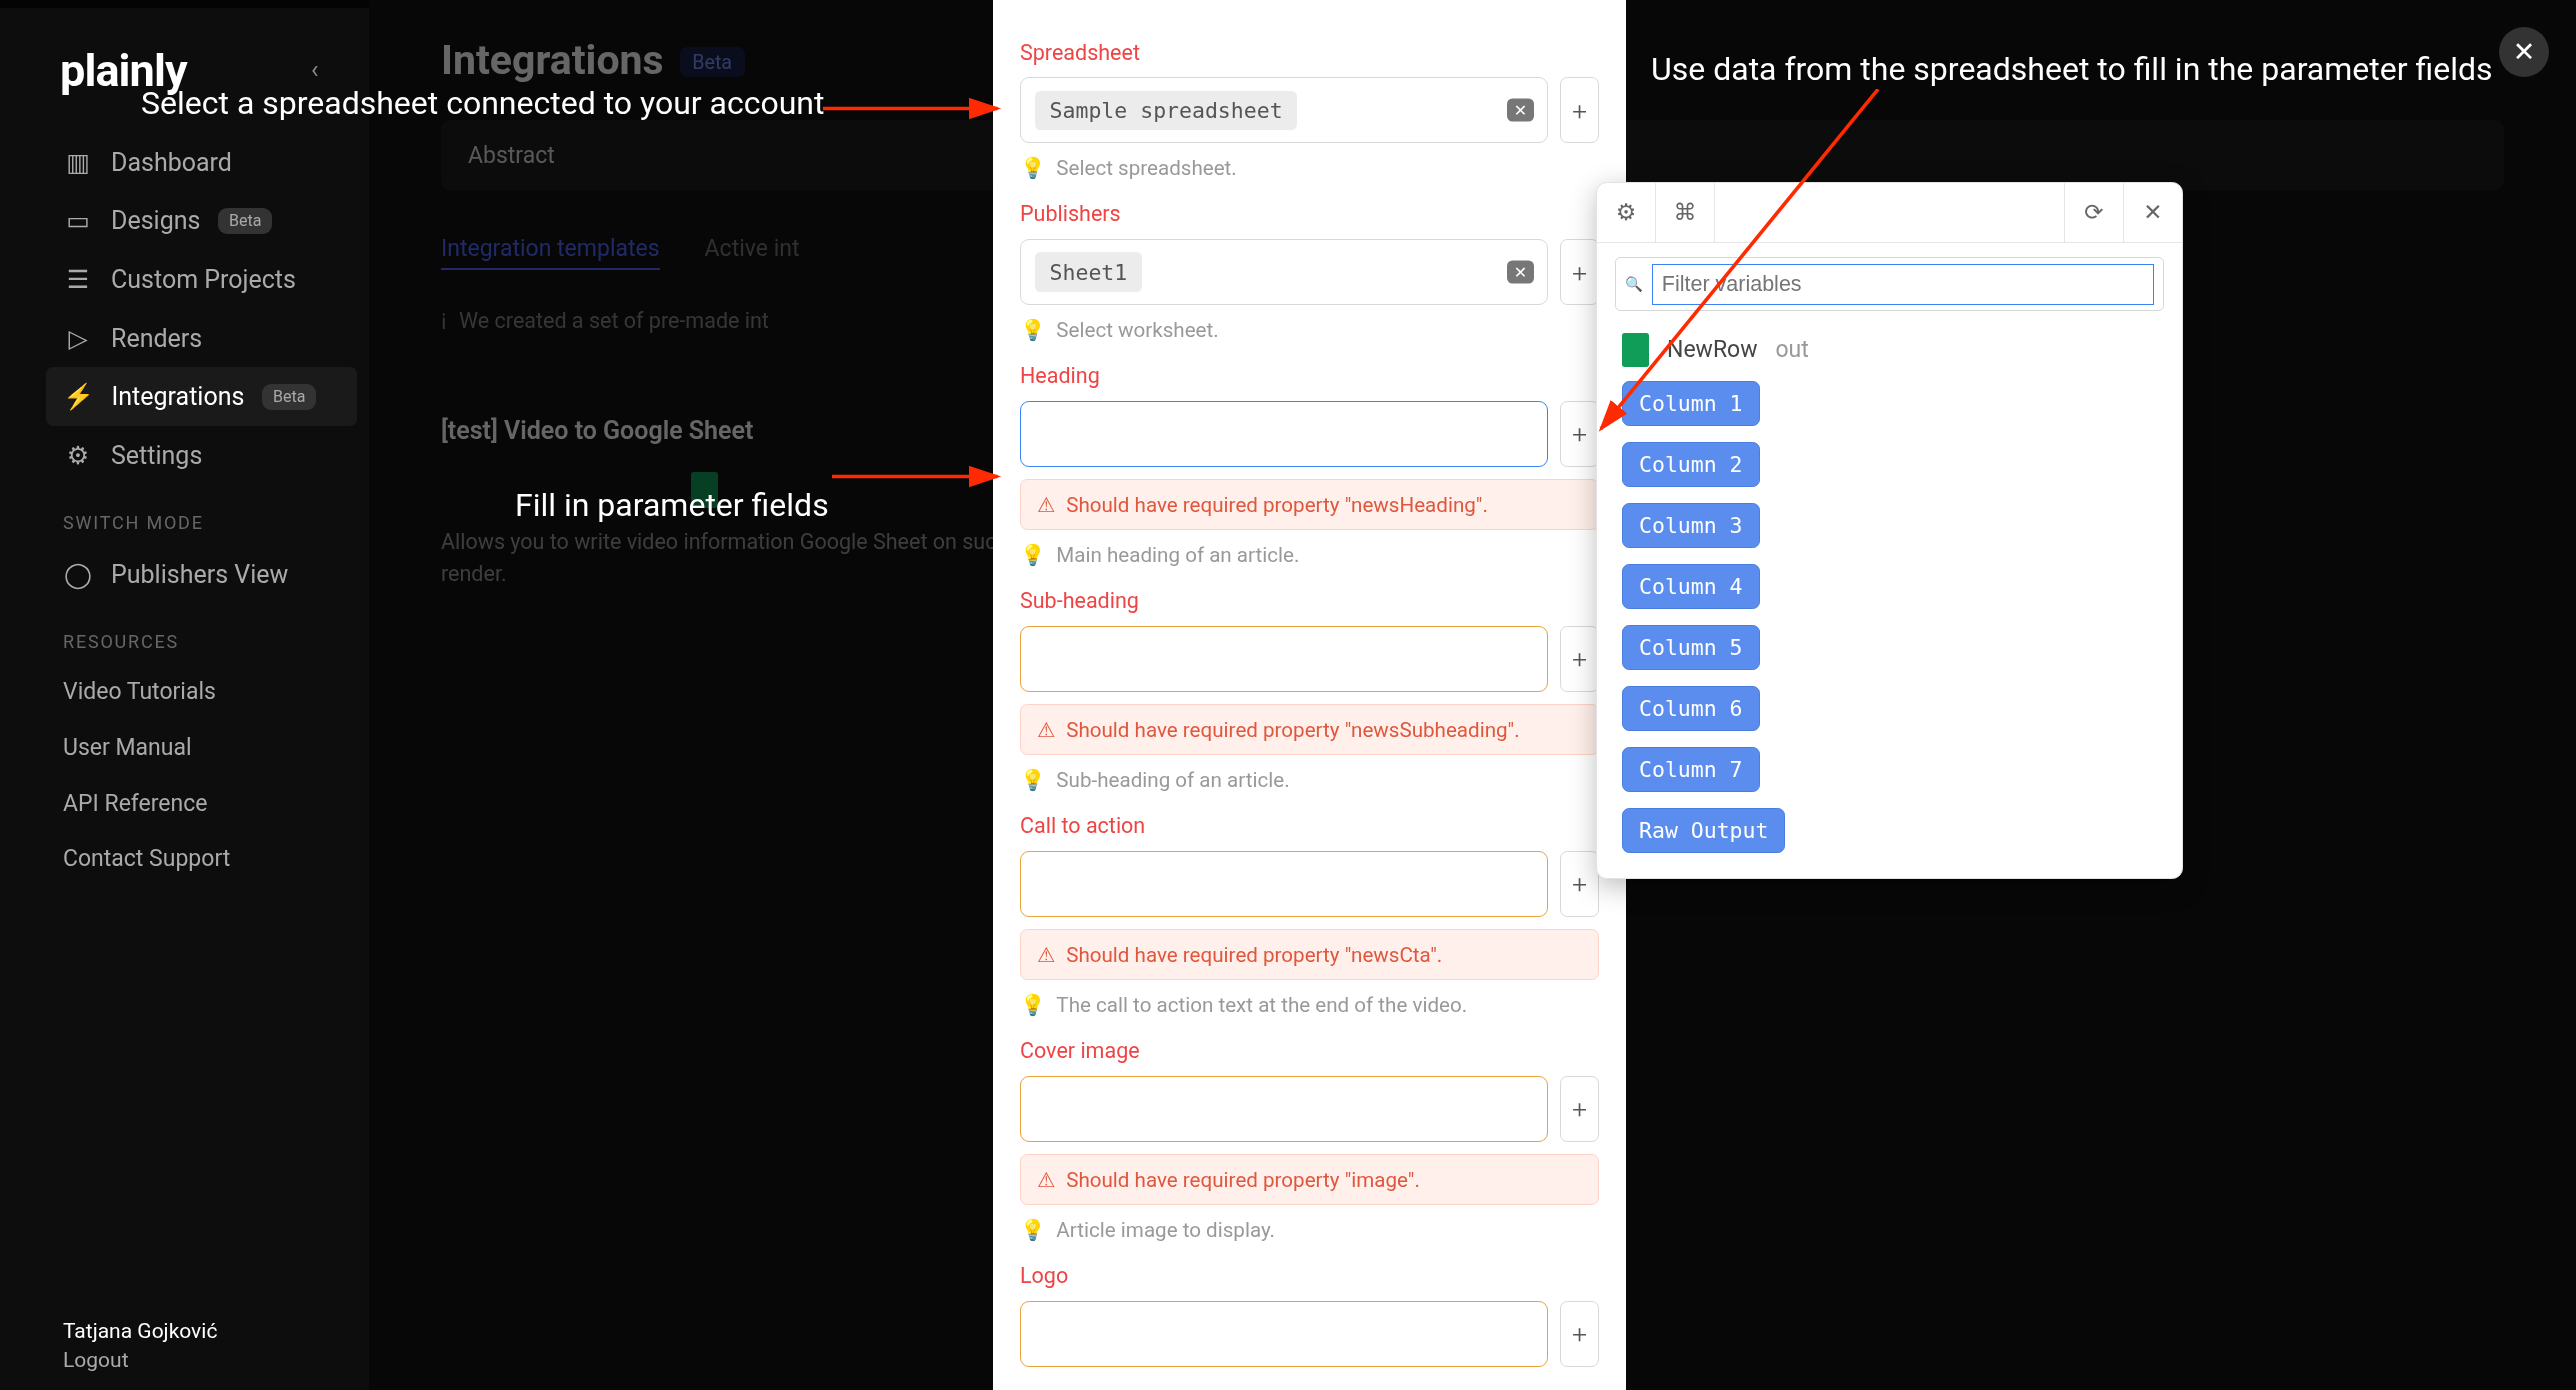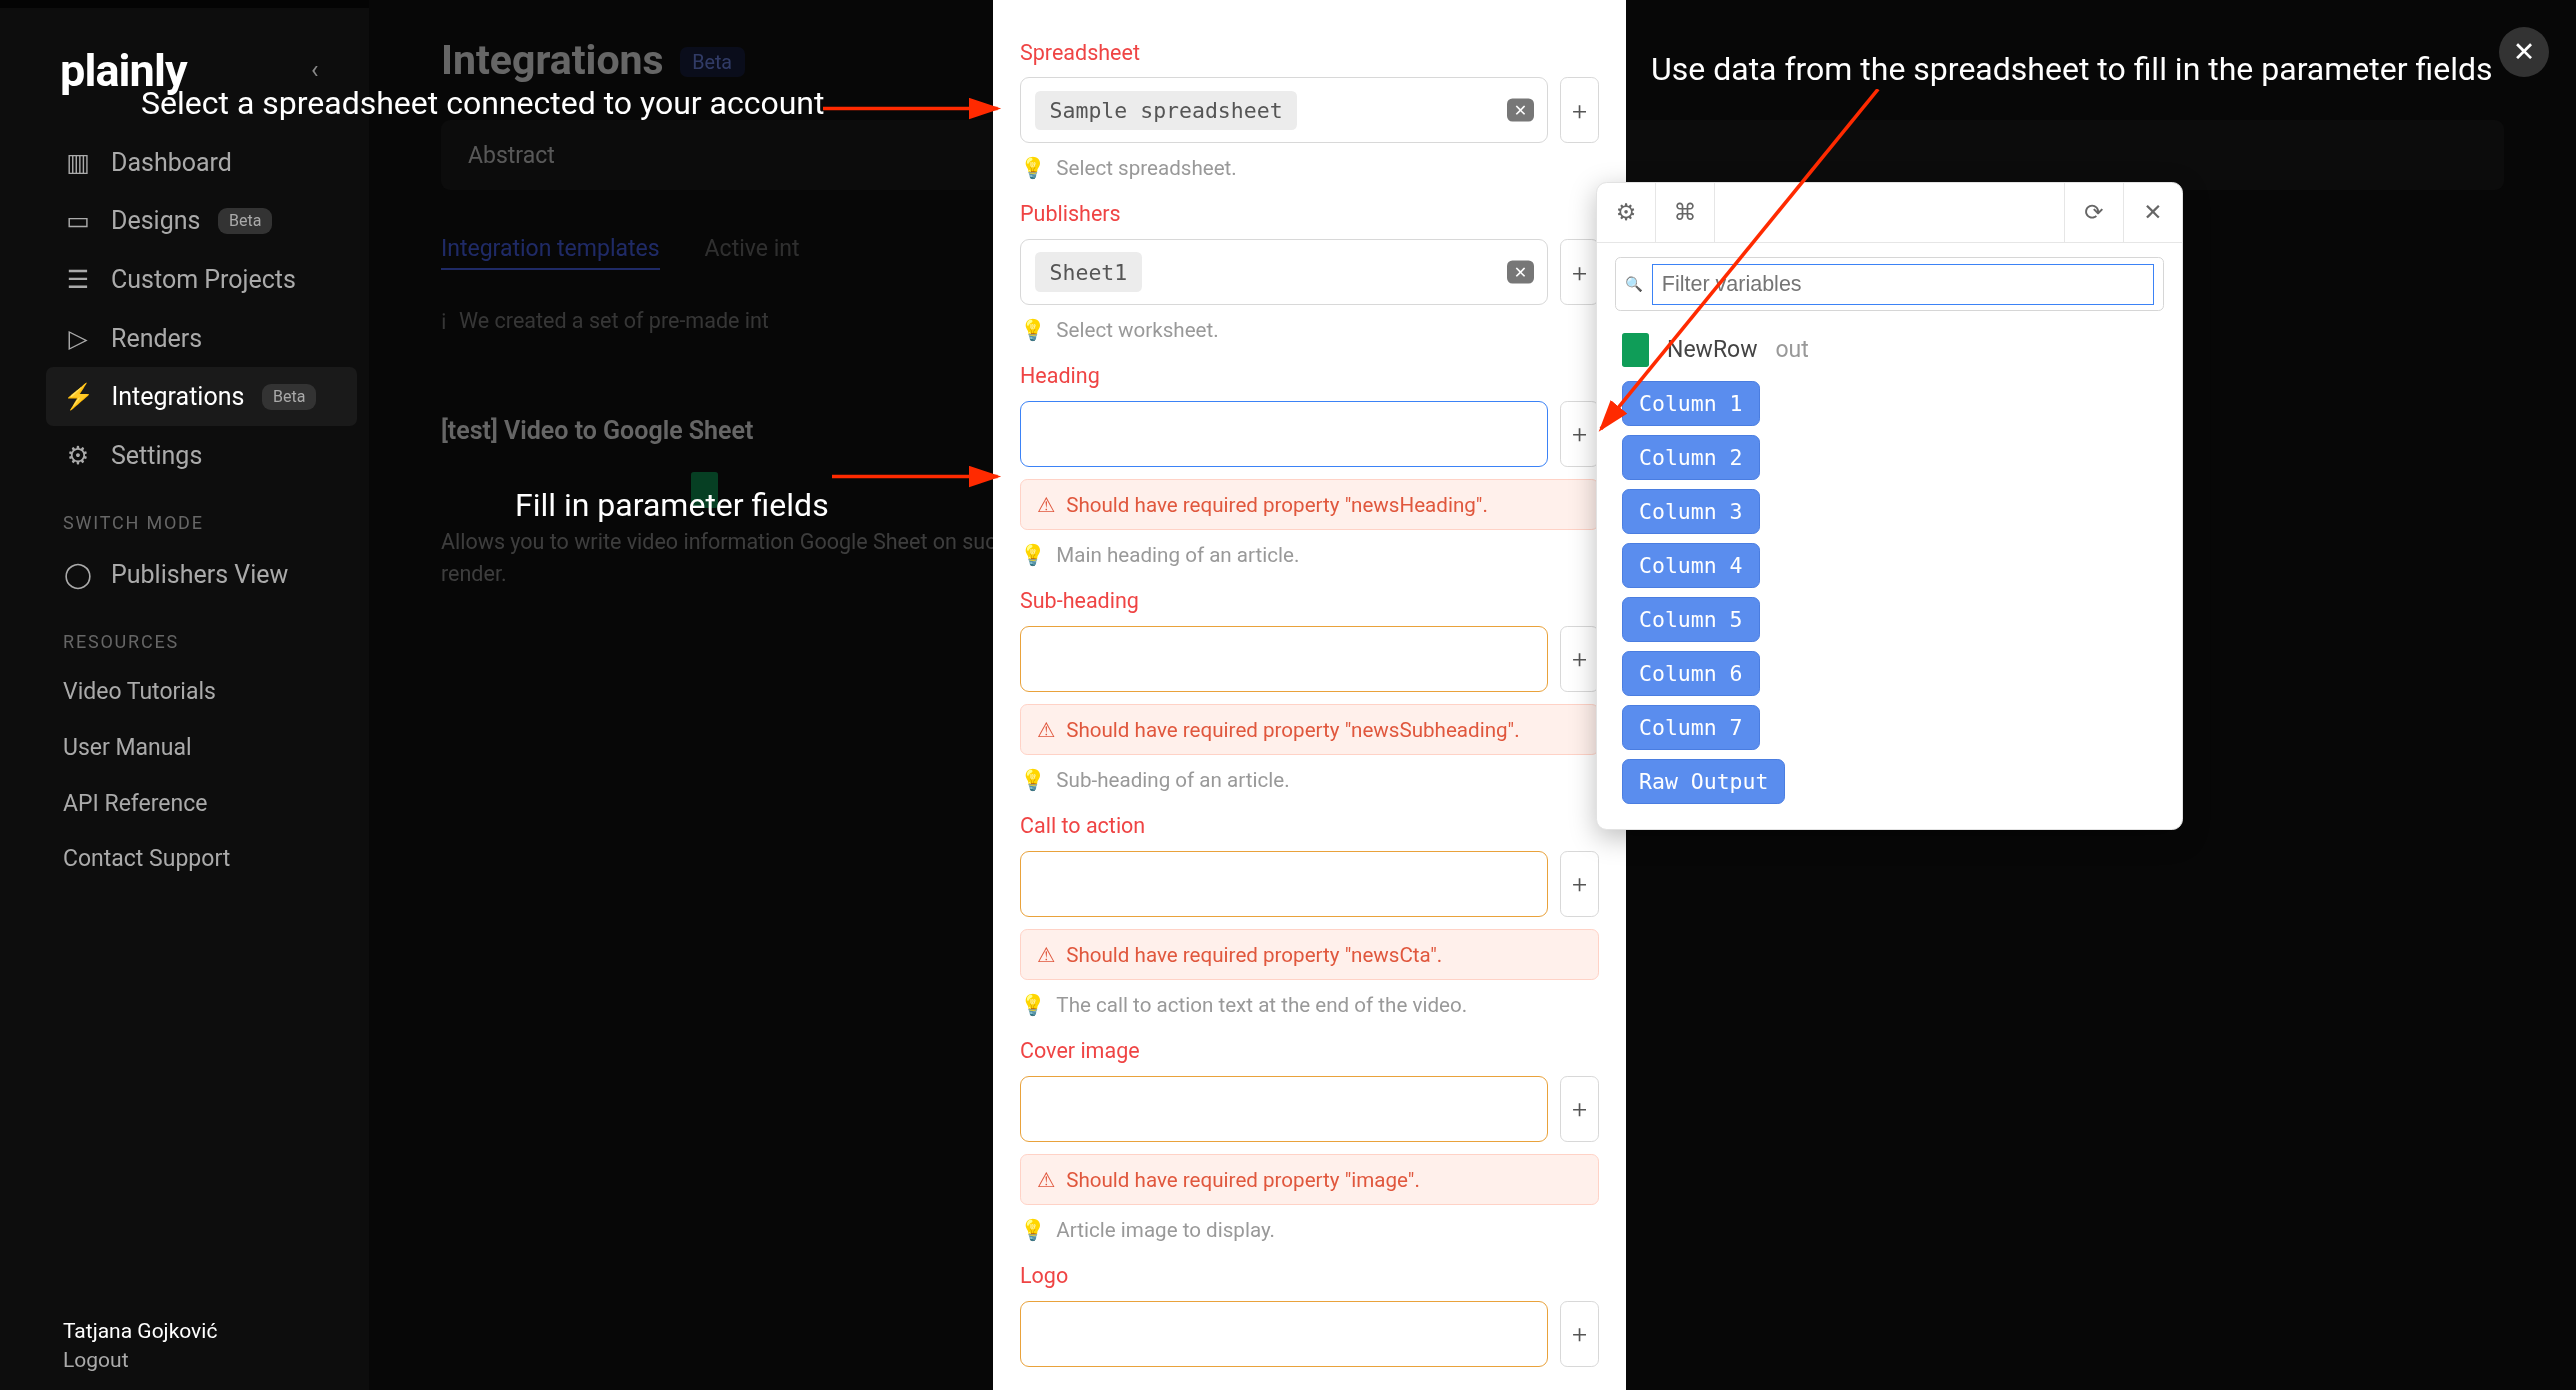--- a/index.html
+++ b/index.html
@@ -52,21 +52,21 @@
 .popover-head { display: flex; border-bottom: 0.9px solid #e6e6e6; }
 .pht { width: 59px; height: 59px; display: flex; align-items: center; justify-content: center; border-right: 0.9px solid #e6e6e6; color: #666; font-size: 23px; }
 .pht.fill { flex: 1; border-right: none; }
 .pht.last { border-right: none; border-left: 0.9px solid #e6e6e6; }
 .popover-search { padding: 14.3px 18px; }
 .popover-search .search-wrap { border: 0.9px solid #d6d6d6; border-radius: 5.4px; display: flex; align-items: center; padding: 5.4px 9px; gap: 9px; }
 .popover-search input { flex: 1; border: 1.8px solid #3b82f6; outline: none; font-size: 21.5px; padding: 7.2px 9px; color: #888; }
 .row-src { display: flex; gap: 18px; align-items: center; padding: 7.2px 25px 14.3px; font-size: 23px; color: #444; }
 .sheets-mini { width: 27px; height: 34px; background: #0f9d58; border-radius: 2.7px; }
 .src-out { color: #999; }
-.var-list { padding: 0 25px 25px; display: flex; flex-direction: column; gap: 9px; align-items: flex-start; }
+.var-list { padding: 0 25px 25px; display: flex; flex-direction: column; gap: 16px; align-items: flex-start; }
 .var-chip { background: #5a8dee; color: #fff; font-family: ui-monospace, Menlo, monospace; font-size: 21.5px; padding: 9px 16px; border-radius: 7.2px; border: 1.8px solid #4a7de0; }
 
 
 .close-x { position: absolute; right: 27px; top: 27px; width: 50px; height: 50px; border-radius: 50%; background: #333; color: #fff; display: flex; align-items: center; justify-content: center; font-size: 27px; z-index: 30; }
 
 
 .annot { position: absolute; color: #fff; font-size: 32px; z-index: 40; }
 .arrow-svg { position: absolute; z-index: 39; }
 </style>
 </head>

